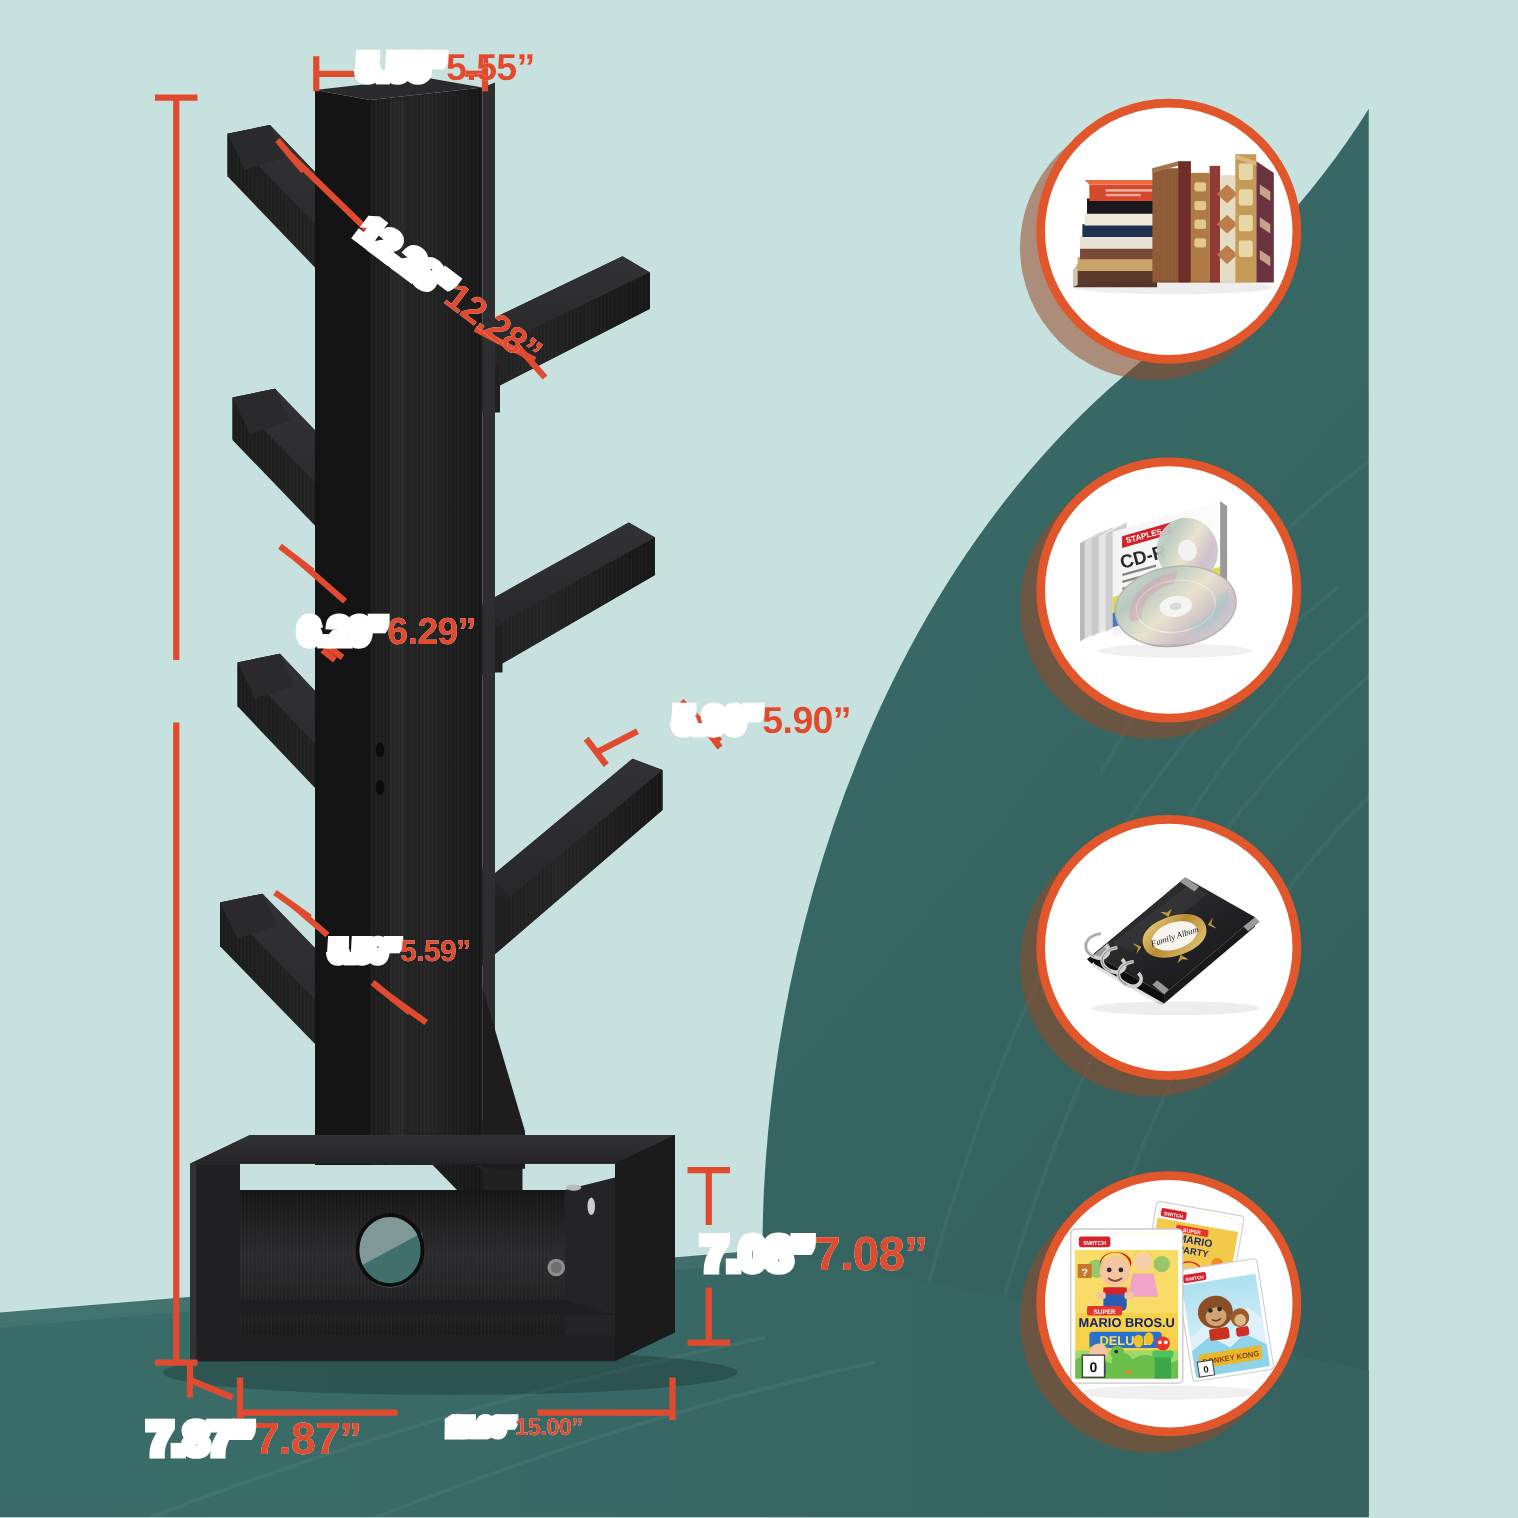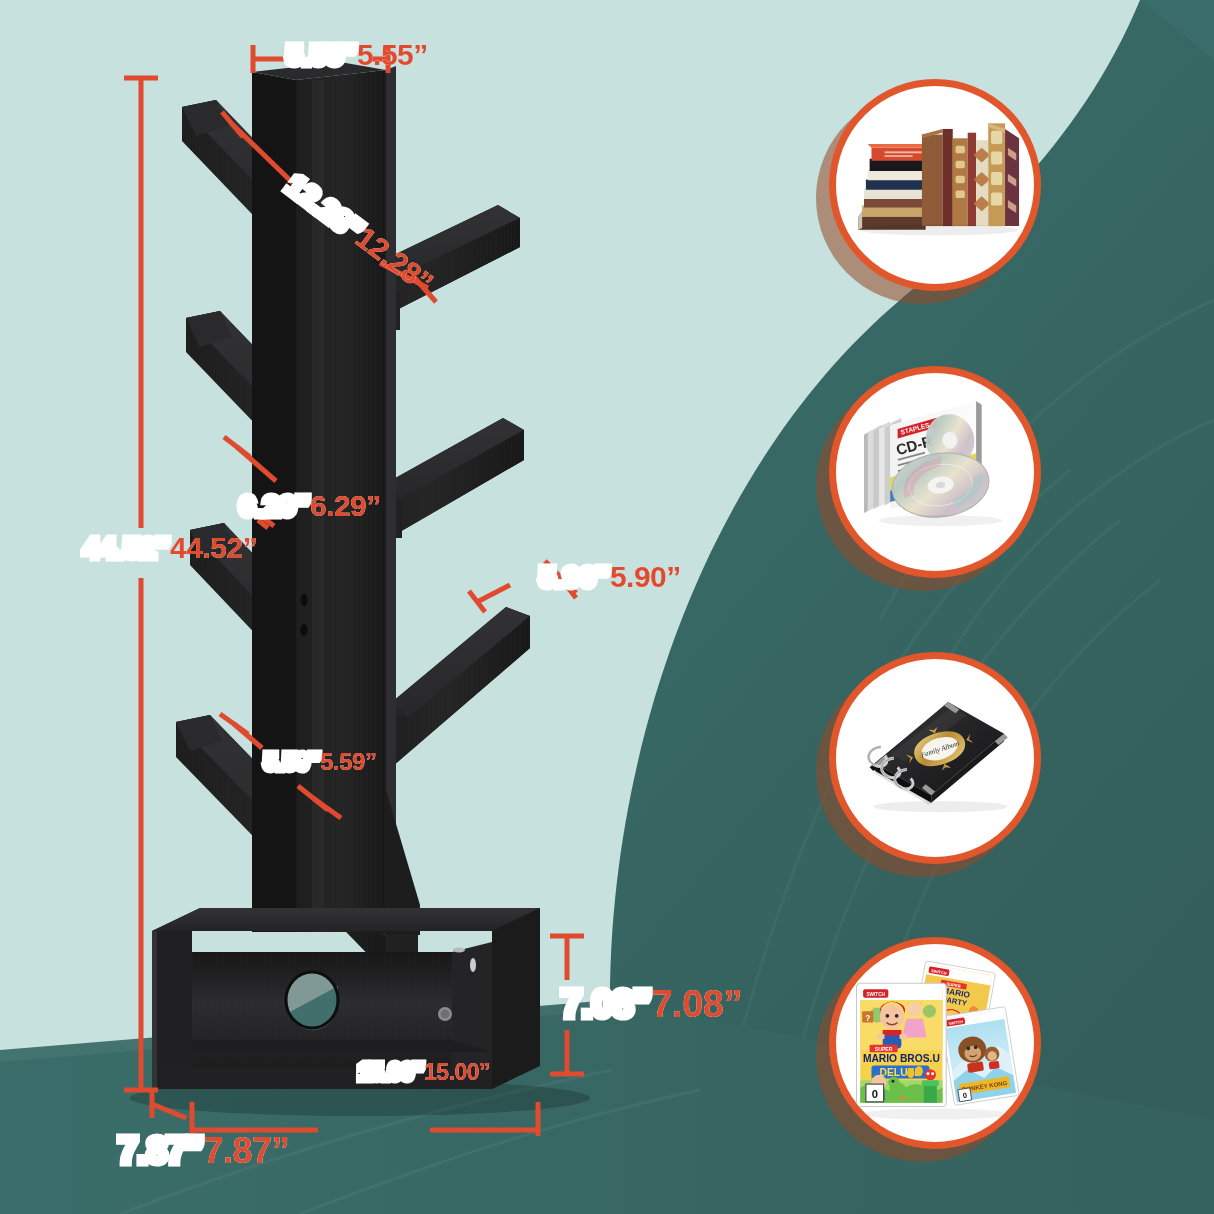--- a/index.html
+++ b/index.html
@@ -2,21 +2,21 @@
 <html><head>
 <meta charset="utf-8">
 <style>
   html,body{margin:0;padding:0;}
   body{
     width:1214px;height:1214px;
     font-family:"Liberation Sans", sans-serif;
     overflow:hidden;
     background:#c7e1de;
   }
-  #stage{position:relative;width:1214px;height:1214px;overflow:hidden;}
+  #stage{position:relative;width:1095px;height:1214px;overflow:hidden;}
 
   
   .bg-wall{position:absolute;inset:0;background:#c7e1de;}
   .bg-svg{position:absolute;inset:0;width:1214px;height:1214px;}
 
   
   .dim-svg{position:absolute;inset:0;width:1214px;height:1214px;pointer-events:none;}
 
   
   .dimlabel{
@@ -47,21 +47,21 @@
     z-index:1;
   }
 
   #lbl-555{left:286px;top:38px;font-size:30px;}
   #lbl-1228{left:300px;top:168px;font-size:30px;transform:rotate(37deg);transform-origin:left top;}
   #lbl-4452{left:83px;top:531px;font-size:30px;}
   #lbl-629{left:239px;top:489px;font-size:30px;}
   #lbl-590{left:499px;top:560px;font-size:30px;margin-left:40px;}
   #lbl-559{left:264px;top:748px;font-size:24px;}
   #lbl-708{left:561px;top:983px;font-size:38px;}
-  #lbl-1500{left:330px;top:1059px;font-size:23px;padding-left:28px;}
+  #lbl-1500{left:330px;top:1132px;font-size:19px;padding-left:28px;}
   #lbl-787{left:118px;top:1130px;font-size:36px;}
 
   
   .circle{
     position:absolute;
     width:212px;height:212px;
     border-radius:50%;
     background:#ffffff;
     border:7px solid #e1562a;
     box-sizing:border-box;
@@ -306,23 +306,20 @@
   </svg>
 
   <div class="dimlabel" id="lbl-555">
     <span class="dl-out">5.55”</span><span class="dl-in">5.55”</span>
   </div>
 
   <div class="dimlabel" id="lbl-1228">
     <span class="dl-out">12.28”</span><span class="dl-in">12.28”</span>
   </div>
 
-  <div class="dimlabel" id="lbl-4452">
-    <span class="dl-out">44.52”</span><span class="dl-in">44.52”</span>
-  </div>
 
   <div class="dimlabel" id="lbl-629">
     <span class="dl-out">6.29”</span><span class="dl-in">6.29”</span>
   </div>
 
   <div class="dimlabel" id="lbl-590">
     <span class="dl-out">5.90”</span><span class="dl-in">5.90”</span>
   </div>
 
   <div class="dimlabel" id="lbl-559">

